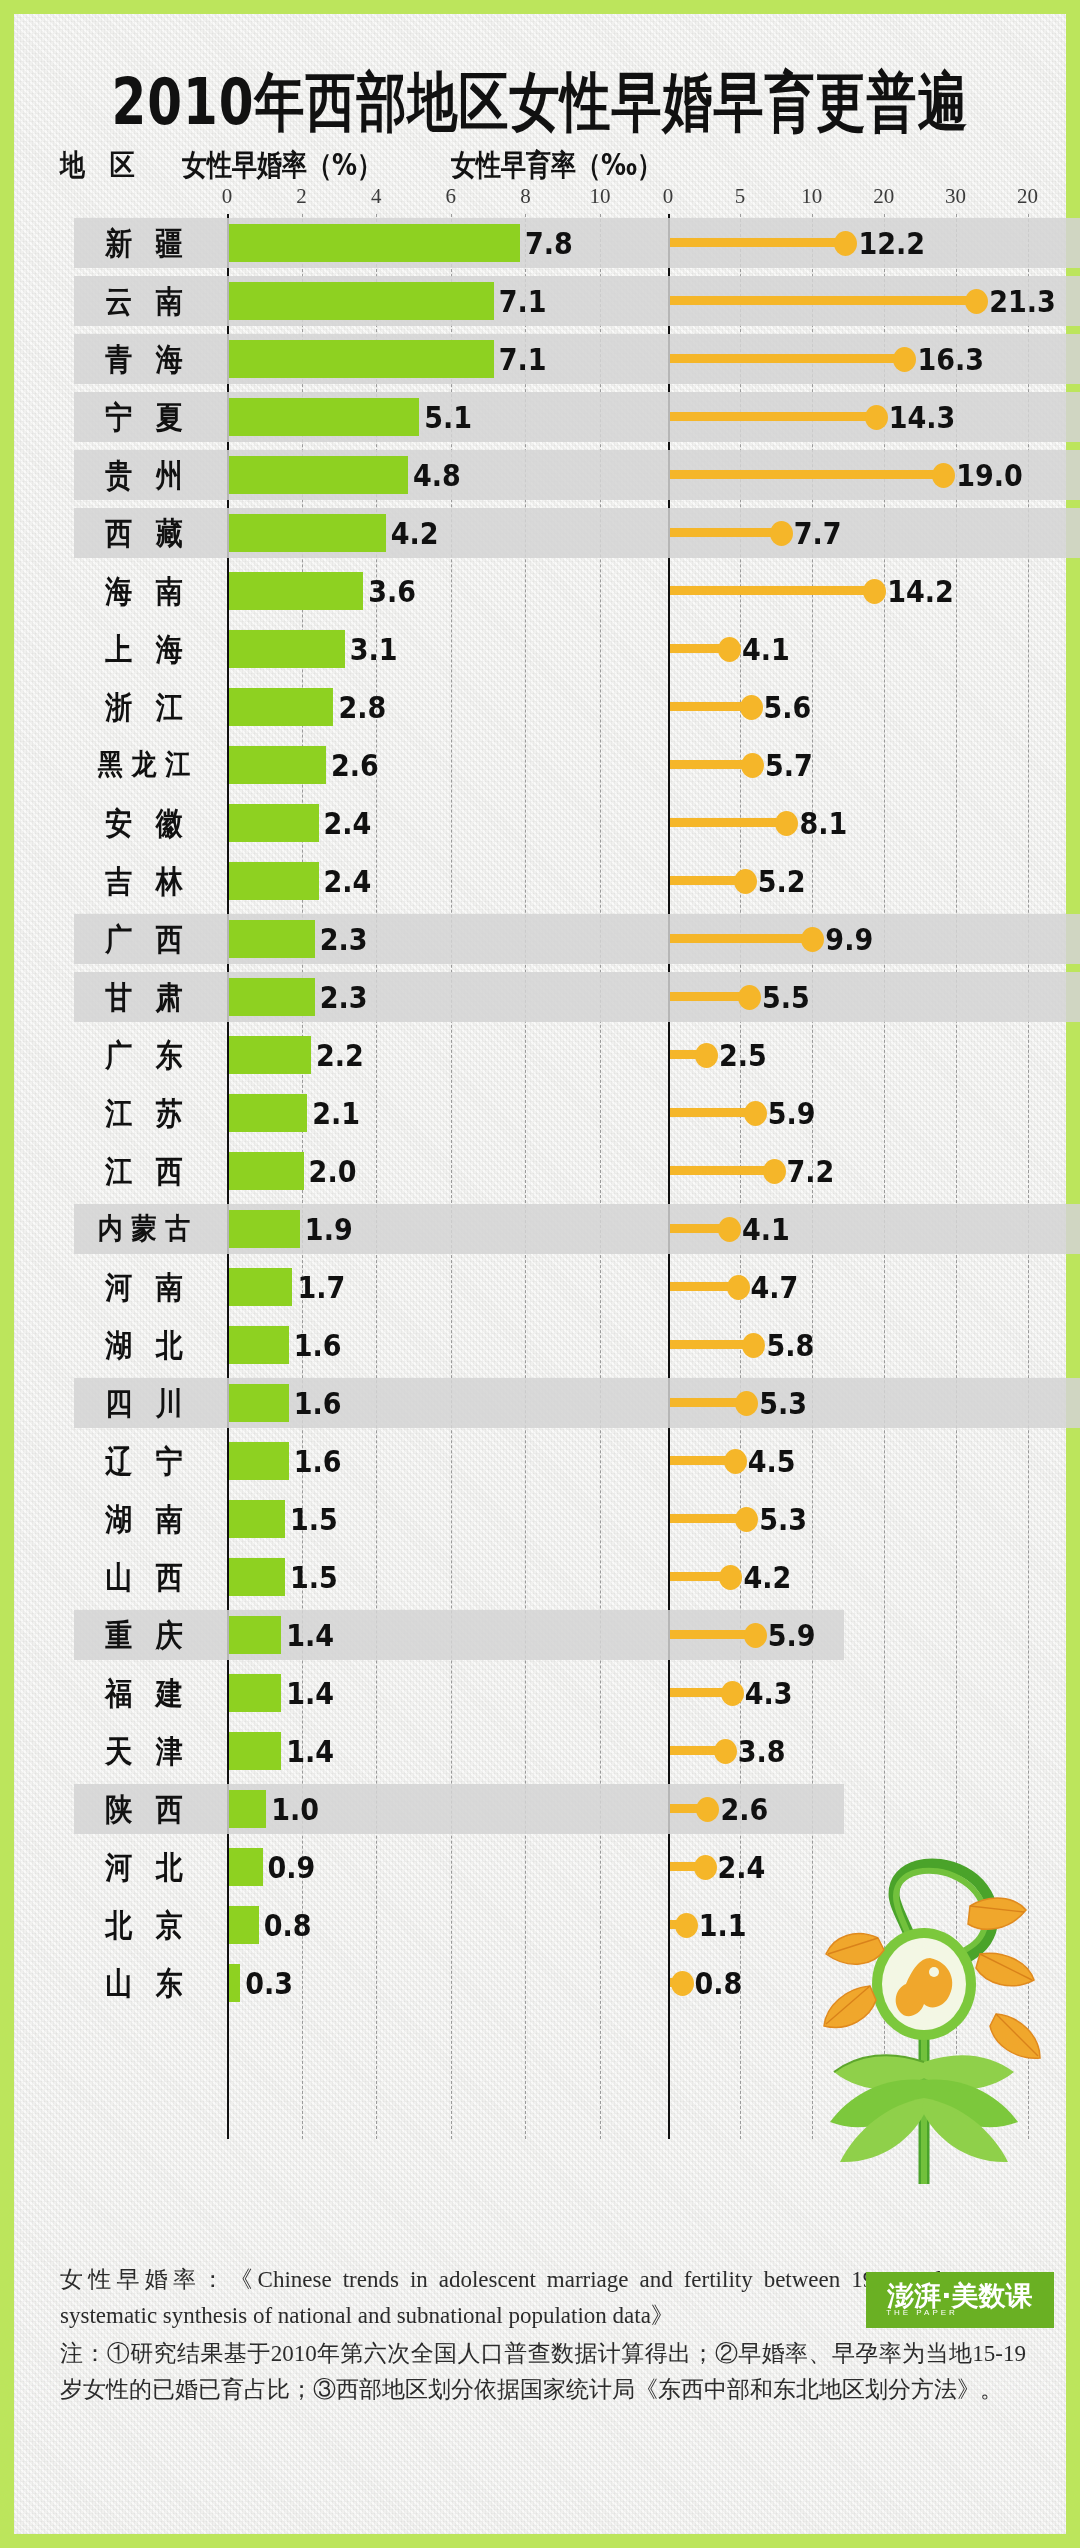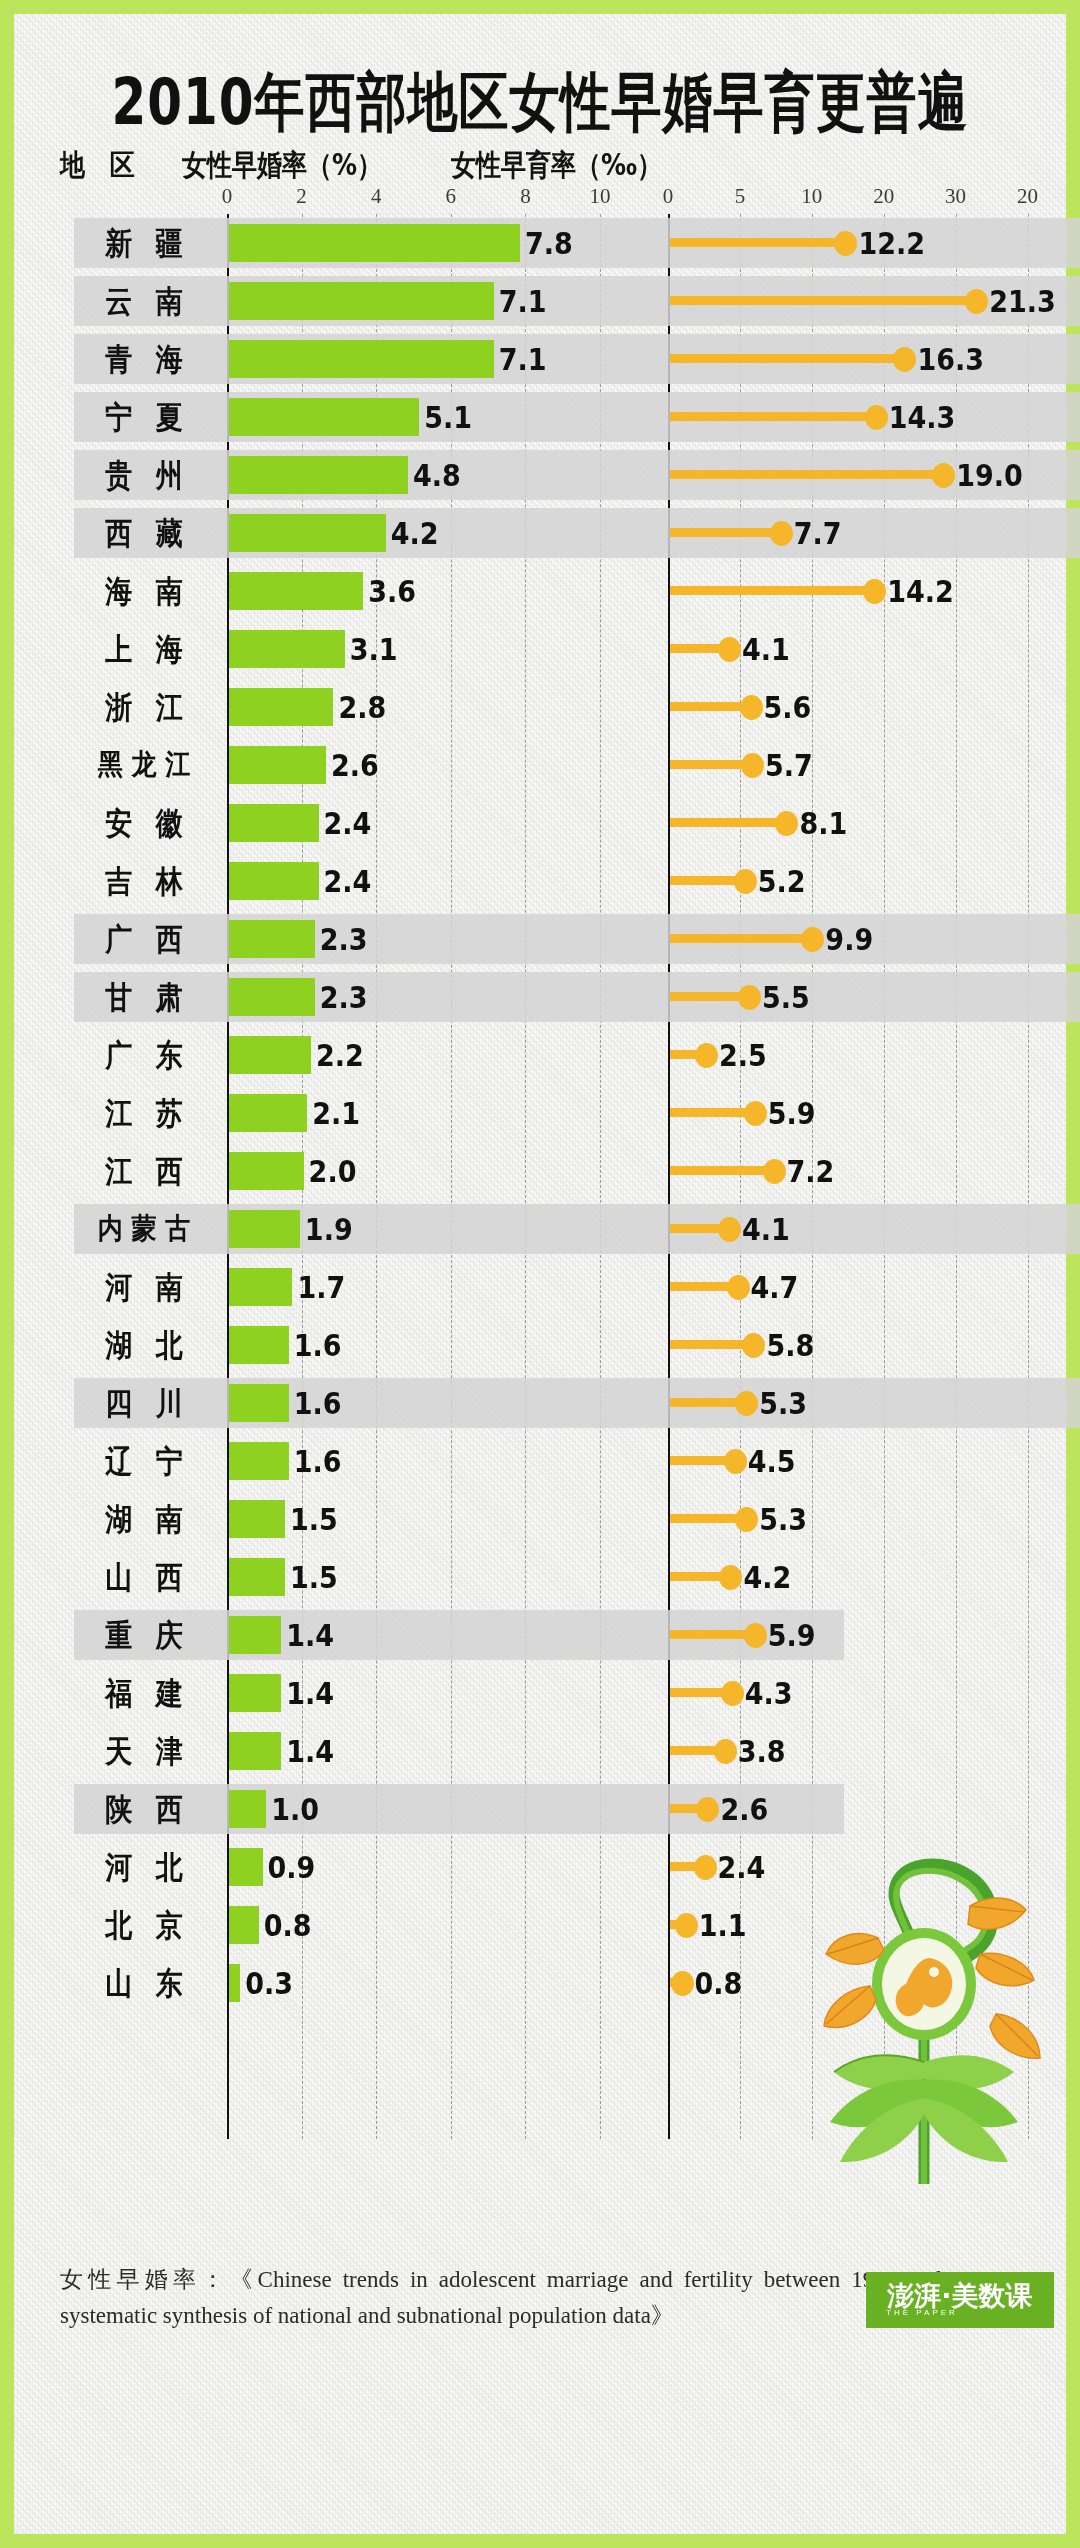--- a/index.html
+++ b/index.html
@@ -474,20 +474,21 @@
         <path d="M96 132 C72 134 52 152 50 172 C74 178 96 164 102 146 Z"></path>
         <path d="M222 160 C246 162 266 182 266 204 C240 206 220 190 216 172 Z"></path>
       </g>
       <g fill="none" stroke="#d9821a" stroke-width="1.4">
         <path d="M196 52 L250 58 M206 100 L258 126 M104 84 L54 100 M96 132 L52 170 M222 160 L264 202"></path>
       </g>
     </svg>
 
     <div class="footer">
       <div><span>女性早婚率：</span><span>《Chinese trends in adolescent marriage and fertility between 1990 and 2015: a systematic synthesis of national and subnational population data》</span></div>
+      <div class="note">注：①研究结果基于2010年第六次全国人口普查数据计算得出；②早婚率、早孕率为当地15-19岁女性的已婚已育占比；③西部地区划分依据国家统计局《东西中部和东北地区划分方法》。</div>
     </div>
 
     <div id="logo">
       <span class="lg-main">澎湃·美数课</span>
       <span class="lg-sub">THE PAPER</span>
     </div>
 
   </div>
 </div>
 

